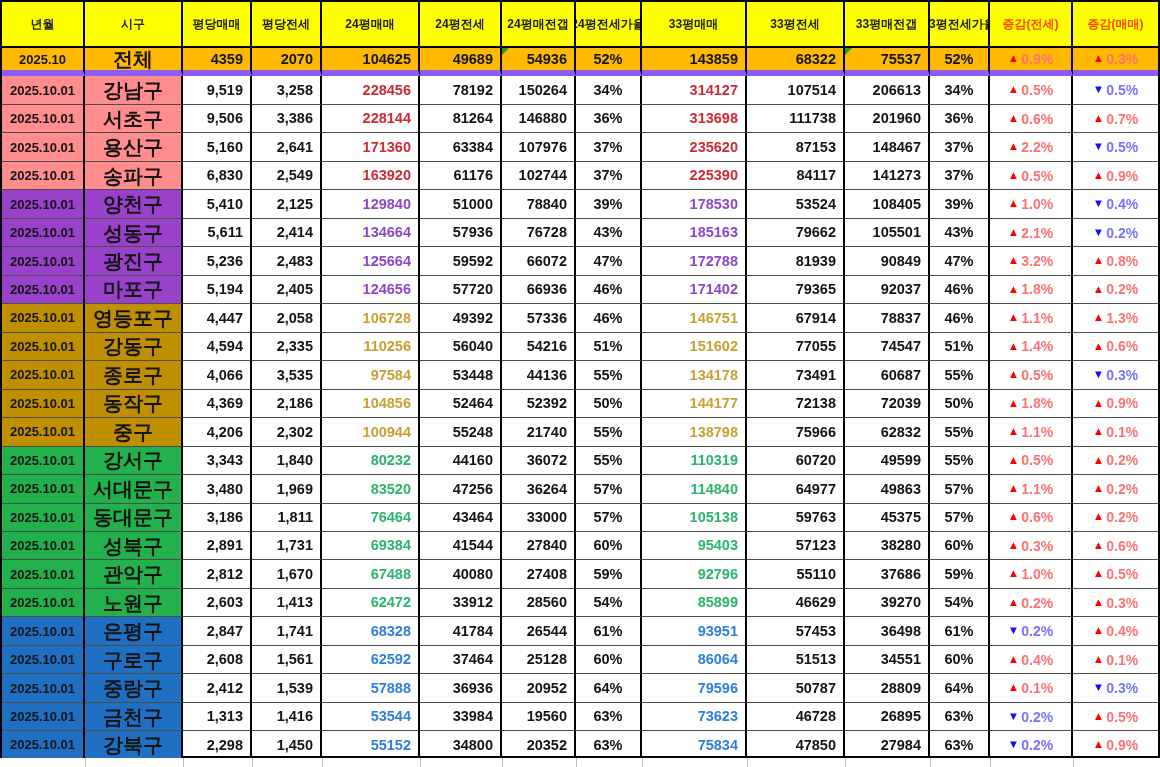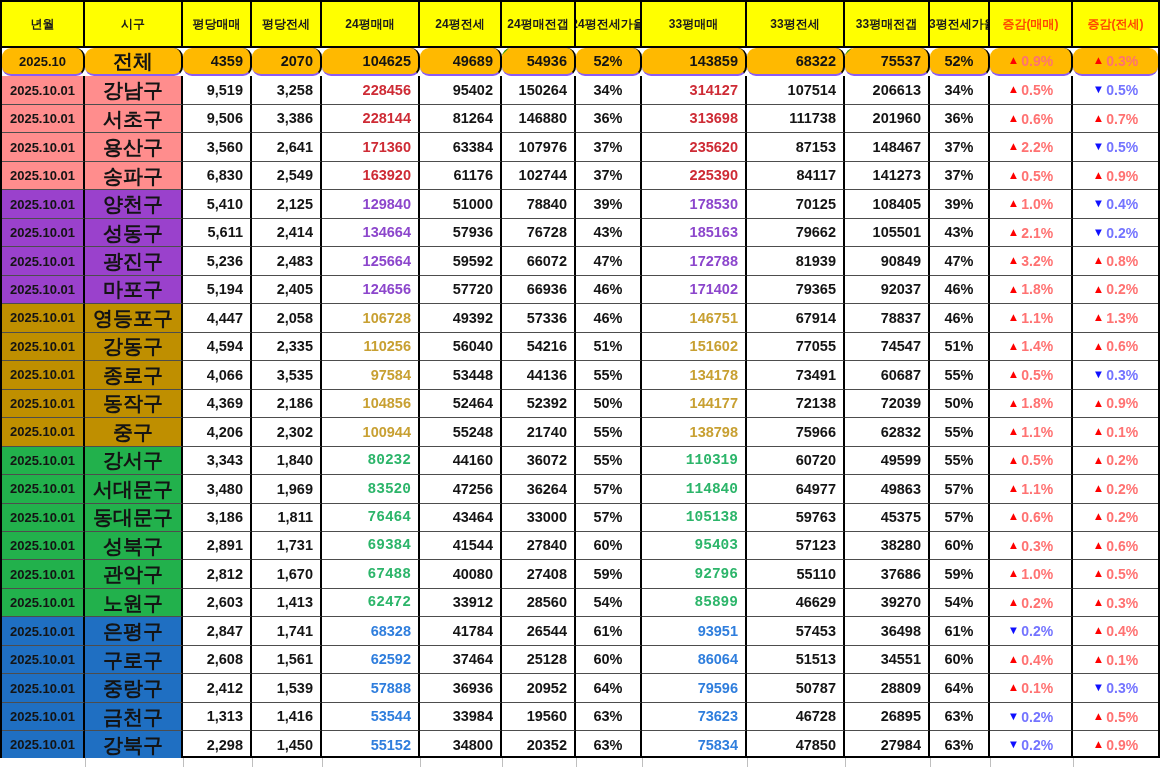--- a/index.html
+++ b/index.html
@@ -34,36 +34,36 @@
   }
   .cell:last-child{border-right:none;}
   .header-row .cell{
     background:var(--header-bg);
     color:var(--header-text);
     justify-content:center;text-align:center;
     border-bottom:2px solid #000;
     font-size:12px;line-height:17px;
   }
   .header-row .cell.accent{color:var(--header-accent);}
-  .total-row .cell{background:var(--total-bg);border-bottom:2px solid #8b5cf6;border-radius:9px;}
+  .total-row .cell{background:var(--total-bg);border-bottom:6px solid #8b5cf6;}
   .c-center{justify-content:center;text-align:center;}
   .c-num{justify-content:flex-end;padding-right:7px;text-align:right;}
   .c-date{font-size:13px;}
   .c-district{font-size:20px;}
   
   .bg-red{background:var(--g-red-bg);}
   .bg-purple{background:var(--g-purple-bg);}
   .bg-gold{background:var(--g-gold-bg);}
   .bg-green{background:var(--g-green-bg);}
   .bg-blue{background:var(--g-blue-bg);}
   
   .txt-red{color:var(--g-red-txt);}
   .txt-purple{color:var(--g-purple-txt);padding-left:9px;}
   .txt-gold{color:var(--g-gold-txt);}
-  .txt-green{color:var(--g-green-txt);font-family:Liberation Mono, monospace;}
+  .txt-green{color:var(--g-green-txt);}
   .txt-blue{color:var(--g-blue-txt);}
   .txt-total{color:#141414;}
   
   .tri{font-size:11.5px;margin-right:2px;transform:translateY(-0.5px);}
   .tri.up{color:var(--up-tri);}
   .tri.down{color:var(--down-tri);}
   .chg-val.up{color:var(--up-txt);}
   .chg-val.down{color:var(--down-txt);}
   .c-chg{font-size:14px;}
   
@@ -127,24 +127,24 @@
         <span>33평</span>
         <br>
         <span>매전갭</span>
       </div>
       <div class="cell">
         <span>33평</span>
         <br>
         <span>전세가율</span>
       </div>
       <div class="cell accent">
+        <span>증감(전세)</span>
+      </div>
+      <div class="cell accent">
         <span>증감(매매)</span>
-      </div>
-      <div class="cell accent">
-        <span>증감(전세)</span>
       </div>
     </div>
     <div class="row total-row">
       <div class="cell c-center c-date">2025.10</div>
       <div class="cell c-center c-district">전체</div>
       <div class="cell c-num">4359</div>
       <div class="cell c-num">2070</div>
       <div class="cell c-num txt-total">104625</div>
       <div class="cell c-num">49689</div>
       <div class="cell c-num">54936<div class="corner-marker"></div></div>
@@ -161,21 +161,21 @@
         <span class="tri up">▲</span>
         <span class="chg-val up">0.3%</span>
       </div>
     </div>
     <div class="row">
       <div class="cell c-center c-date bg-red">2025.10.01</div>
       <div class="cell c-center c-district bg-red">강남구</div>
       <div class="cell c-num">9,519</div>
       <div class="cell c-num">3,258</div>
       <div class="cell c-num txt-red">228456</div>
-      <div class="cell c-num">95402</div>
+      <div class="cell c-num">78192</div>
       <div class="cell c-num">150264</div>
       <div class="cell c-center">34%</div>
       <div class="cell c-num txt-red">314127</div>
       <div class="cell c-num">107514</div>
       <div class="cell c-num">206613</div>
       <div class="cell c-center">34%</div>
       <div class="cell c-center c-chg">
         <span class="tri up">▲</span>
         <span class="chg-val up">0.5%</span>
       </div>
@@ -202,21 +202,21 @@
         <span class="chg-val up">0.6%</span>
       </div>
       <div class="cell c-center c-chg">
         <span class="tri up">▲</span>
         <span class="chg-val up">0.7%</span>
       </div>
     </div>
     <div class="row">
       <div class="cell c-center c-date bg-red">2025.10.01</div>
       <div class="cell c-center c-district bg-red">용산구</div>
-      <div class="cell c-num">3,560</div>
+      <div class="cell c-num">5,160</div>
       <div class="cell c-num">2,641</div>
       <div class="cell c-num txt-red">171360</div>
       <div class="cell c-num">63384</div>
       <div class="cell c-num">107976</div>
       <div class="cell c-center">37%</div>
       <div class="cell c-num txt-red">235620</div>
       <div class="cell c-num">87153</div>
       <div class="cell c-num">148467</div>
       <div class="cell c-center">37%</div>
       <div class="cell c-center c-chg">
@@ -253,21 +253,21 @@
     <div class="row">
       <div class="cell c-center c-date bg-purple">2025.10.01</div>
       <div class="cell c-center c-district bg-purple">양천구</div>
       <div class="cell c-num">5,410</div>
       <div class="cell c-num">2,125</div>
       <div class="cell c-num txt-purple">129840</div>
       <div class="cell c-num">51000</div>
       <div class="cell c-num">78840</div>
       <div class="cell c-center">39%</div>
       <div class="cell c-num txt-purple">178530</div>
-      <div class="cell c-num">70125</div>
+      <div class="cell c-num">53524</div>
       <div class="cell c-num">108405</div>
       <div class="cell c-center">39%</div>
       <div class="cell c-center c-chg">
         <span class="tri up">▲</span>
         <span class="chg-val up">1.0%</span>
       </div>
       <div class="cell c-center c-chg">
         <span class="tri down">▼</span>
         <span class="chg-val down">0.4%</span>
       </div>

